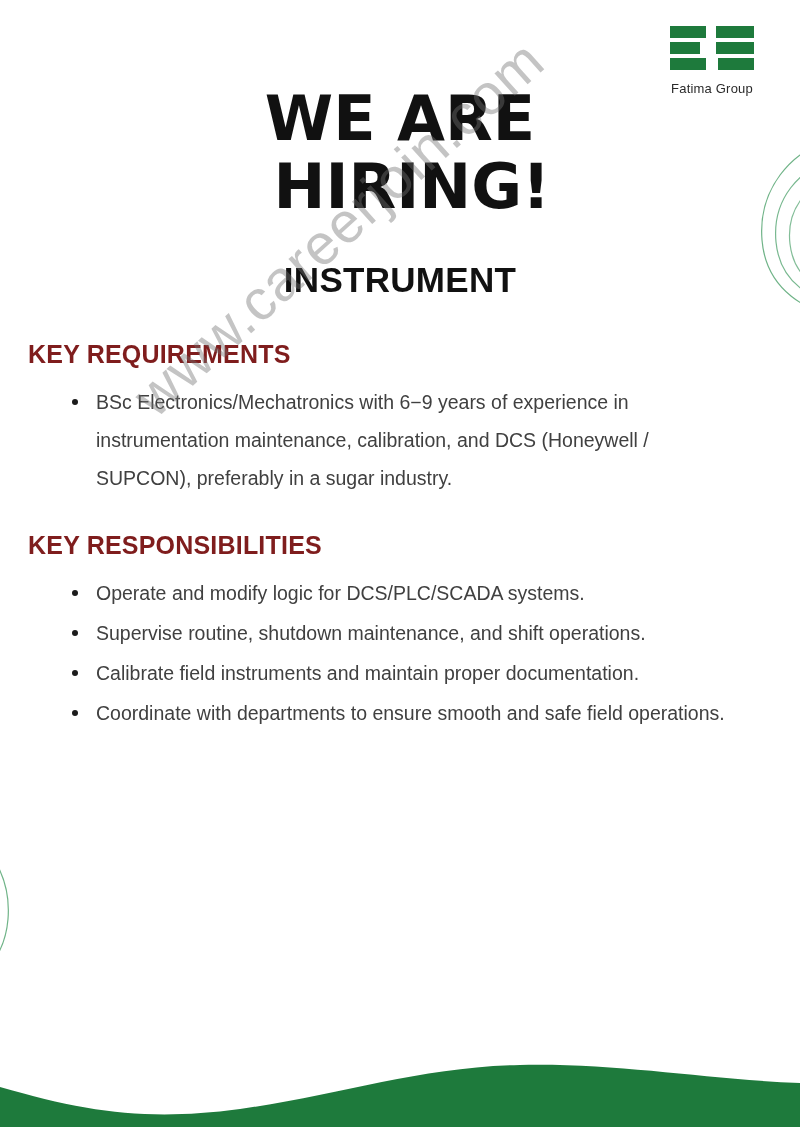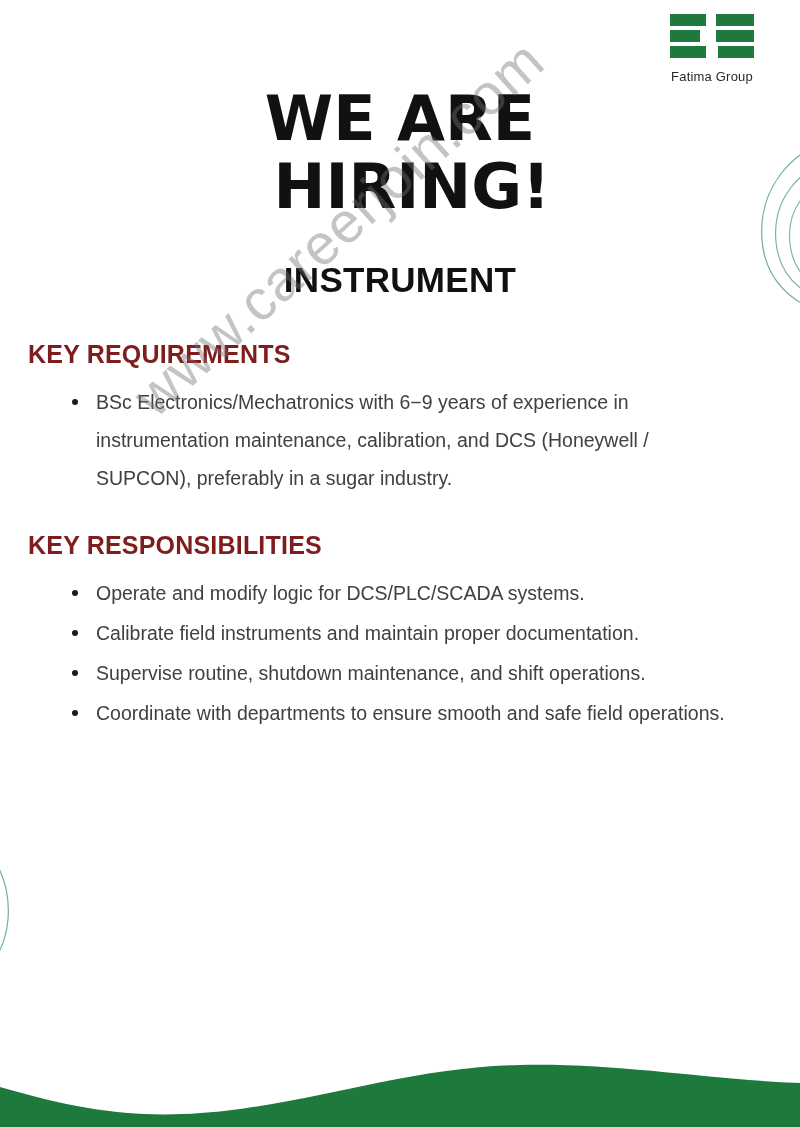--- a/index.html
+++ b/index.html
@@ -47,21 +47,21 @@
     position: absolute;
     left: 0;
     bottom: 0;
     width: 800px;
     height: 110px;
   }
 
   
   .logo-block {
     position: absolute;
-    top: 8px;
+    top: 20px;
     right: 28px;
     width: 120px;
     text-align: center;
   }
   .logo-mark {
     width: 96px;
     height: 56px;
     margin: 0 auto;
     display: block;
   }
@@ -197,22 +197,22 @@
   </div>
 
   <div class="section-heading">KEY REQUIREMENTS</div>
   <ul class="bullets requirements">
     <li>BSc Electronics/Mechatronics with 6−9 years of experience in instrumentation maintenance, calibration, and DCS (Honeywell / SUPCON), preferably in a sugar industry.</li>
   </ul>
 
   <div class="section-heading responsibilities">KEY RESPONSIBILITIES</div>
   <ul class="bullets responsibilities">
     <li>Operate and modify logic for DCS/PLC/SCADA systems.</li>
+    <li>Supervise routine, shutdown maintenance, and shift operations.</li>
     <li>Calibrate field instruments and maintain proper documentation.</li>
-    <li>Supervise routine, shutdown maintenance, and shift operations.</li>
     <li>Coordinate with departments to ensure smooth and safe field operations.</li>
   </ul>
 
   <div class="watermark">www.careerjoin.com</div>
 
   <svg class="wave" viewBox="0 0 800 110" preserveAspectRatio="none">
     <path d="M0 70 C90 96 150 104 240 92 C340 78 420 50 520 48 C620 46 700 62 800 66 L800 110 L0 110 Z" fill="#1e7a3c"></path>
   </svg>
 
 </div>

